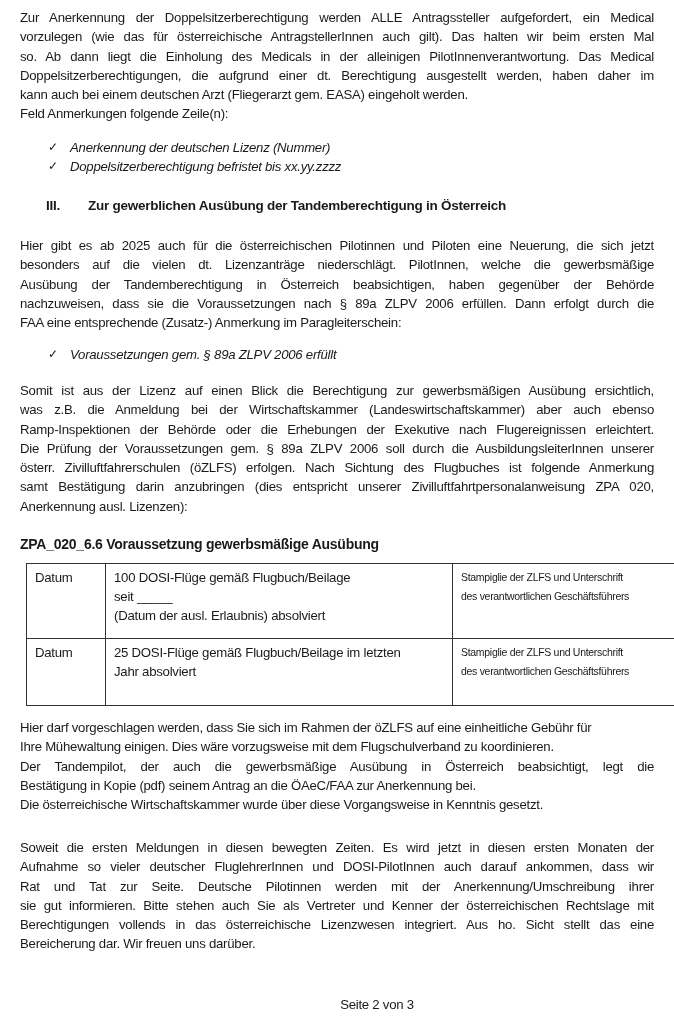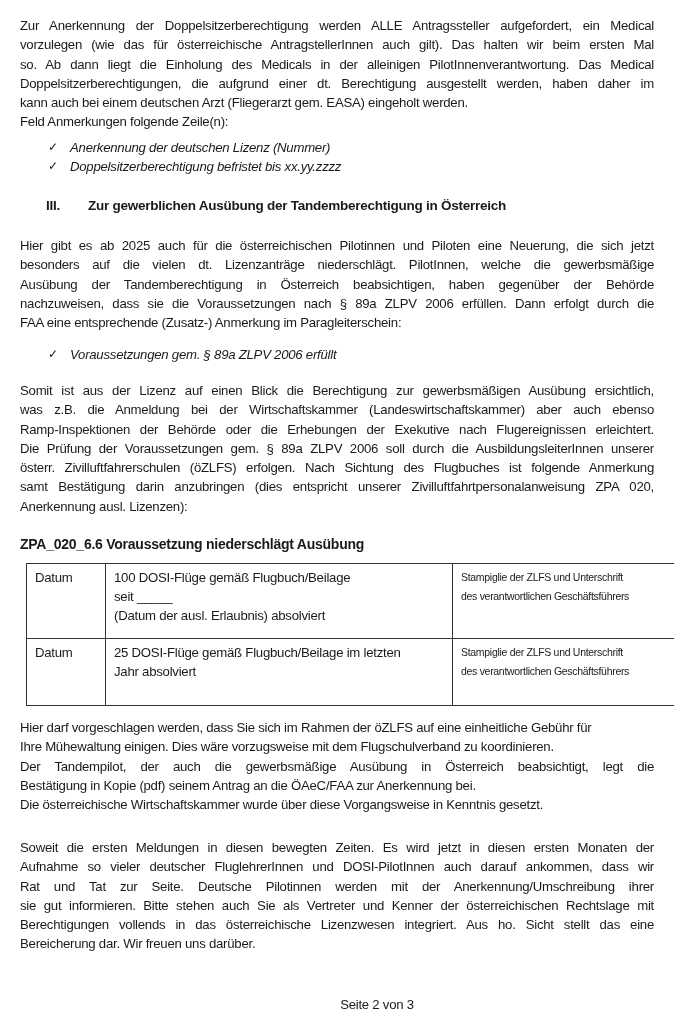--- a/index.html
+++ b/index.html
@@ -26,21 +26,21 @@
   td.c-sign { font-size: 10.5px; line-height: 15px; padding-top: 3px; letter-spacing: -0.3px; }
   tr.r1 td { height: 70px; }
   tr.r2 td { height: 62px; }
   .footer { position: absolute; top: 996px; width: 674px; left: 0; text-align: center; line-height: 18px; padding-left: 40px; }
 </style>
 </head>
 <body>
 
 <div class="page">
 
-  <div class="p justify" style="position:absolute; top:16px; width:634px;">
+  <div class="p justify" style="position:absolute; top:8px; width:634px;">
     <span class="ln">Zur Anerkennung der Doppelsitzerberechtigung werden ALLE Antragssteller aufgefordert, ein Medical</span>
     <span class="ln">vorzulegen (wie das für österreichische AntragstellerInnen auch gilt). Das halten wir beim ersten Mal</span>
     <span class="ln">so. Ab dann liegt die Einholung des Medicals in der alleinigen PilotInnenverantwortung. Das Medical</span>
     <span class="ln">Doppelsitzerberechtigungen, die aufgrund einer dt. Berechtigung ausgestellt werden, haben daher im</span>
     <span class="ln last">kann auch bei einem deutschen Arzt (Fliegerarzt gem. EASA) eingeholt werden.</span>
     <span class="ln last">Feld Anmerkungen folgende Zeile(n):</span>
   </div>
 
   <ul class="checklist" style="position:absolute; top:138px; width:600px;">
     <li>
@@ -75,21 +75,21 @@
   <div class="p justify" style="position:absolute; top:381px; width:634px;">
     <span class="ln">Somit ist aus der Lizenz auf einen Blick die Berechtigung zur gewerbsmäßigen Ausübung ersichtlich,</span>
     <span class="ln">was z.B. die Anmeldung bei der Wirtschaftskammer (Landeswirtschaftskammer) aber auch ebenso</span>
     <span class="ln">Ramp-Inspektionen der Behörde oder die Erhebungen der Exekutive nach Flugereignissen erleichtert.</span>
     <span class="ln">Die Prüfung der Voraussetzungen gem. § 89a ZLPV 2006 soll durch die AusbildungsleiterInnen unserer</span>
     <span class="ln">österr. Zivilluftfahrerschulen (öZLFS) erfolgen. Nach Sichtung des Flugbuches ist folgende Anmerkung</span>
     <span class="ln">samt Bestätigung darin anzubringen (dies entspricht unserer Zivilluftfahrtpersonalanweisung ZPA 020,</span>
     <span class="ln last">Anerkennung ausl. Lizenzen):</span>
   </div>
 
-  <h3 class="sub-heading" style="position:absolute; top:534px;">ZPA_020_6.6 Voraussetzung niederschlägt Ausübung</h3>
+  <h3 class="sub-heading" style="position:absolute; top:534px;">ZPA_020_6.6 Voraussetzung gewerbsmäßige Ausübung</h3>
 
   <table class="form" style="position:absolute; top:563px; left:-2px;">
     <tbody>
         <tr class="r1">
       <td class="c-date">Datum</td>
       <td class="c-desc">
         <div>100 DOSI-Flüge gemäß Flugbuch/Beilage</div>
         <div>seit _____</div>
         <div>(Datum der ausl. Erlaubnis) absolviert</div>
       </td>

